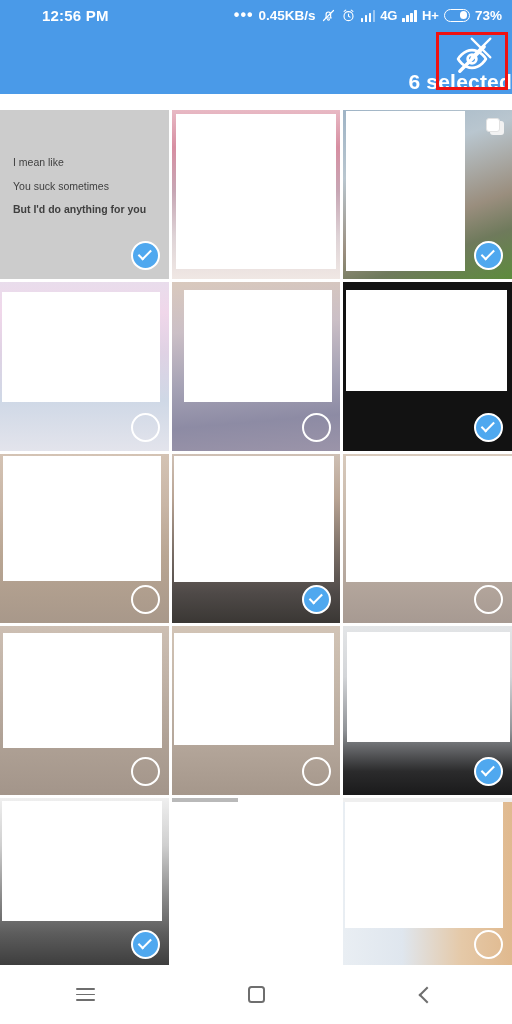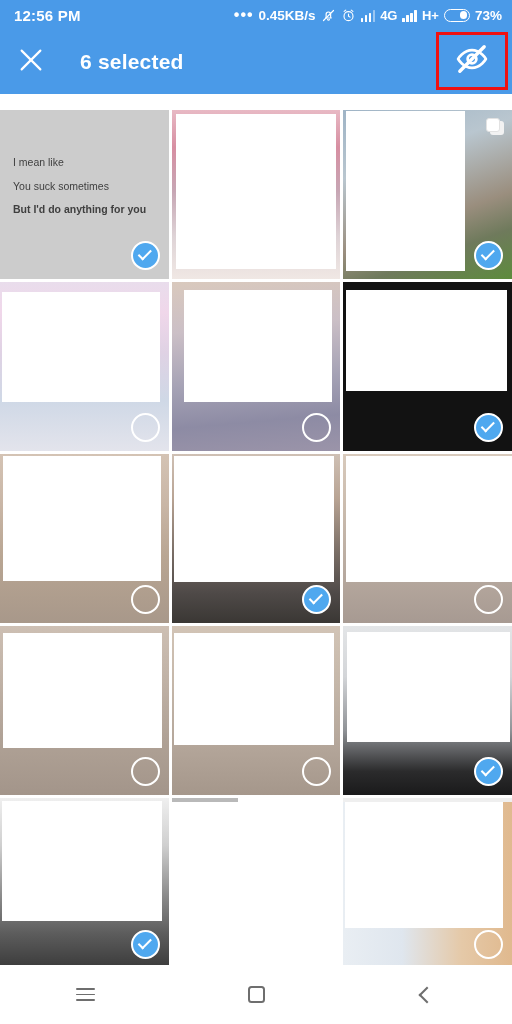--- a/index.html
+++ b/index.html
@@ -13,21 +13,21 @@
 
   
   .status-bar {
     position: absolute; top: 0; left: 0;
     width: 512px; height: 30px;
     background: #4a9ae8;
     display: flex; align-items: center;
     padding: 0 10px 0 14px;
     color: #ffffff;
   }
-  .status-time { font-size: 15px; font-weight: bold; letter-spacing: .2px; }
+  .status-time { font-size: 15px; font-weight: bold; letter-spacing: .2px; margin-left: 28px; }
   .status-right {
     margin-left: auto;
     display: flex; align-items: center; gap: 5px;
   }
   .status-dots { font-size: 16px; font-weight: bold; line-height: 8px; letter-spacing: 1px; }
   .status-speed { font-size: 13.5px; font-weight: bold; }
   .icn { display: inline-flex; align-items: center; }
   .status-batt-text { font-size: 13.5px; font-weight: bold; }
   .net-label { font-size: 13px; font-weight: bold; }
 
@@ -47,21 +47,21 @@
   .batt::after {
     content: ""; position: absolute; right: 1.5px; top: 1.5px; bottom: 1.5px;
     width: 7px; background: #fff; border-radius: 4px;
   }
 
   
   .app-bar {
     position: absolute; top: 30px; left: 0;
     width: 512px; height: 64px;
     background: #4a9ae8;
-    display: flex; align-items: center;
+    display: flex; align-items: flex-end; flex-direction: column;
   }
   .close-btn {
     width: 62px; height: 64px;
     display: flex; align-items: center; justify-content: center;
     cursor: pointer;
   }
   .app-title {
     color: #ffffff; font-size: 21px; font-weight: bold;
     margin-left: 18px; letter-spacing: .2px;
   }

